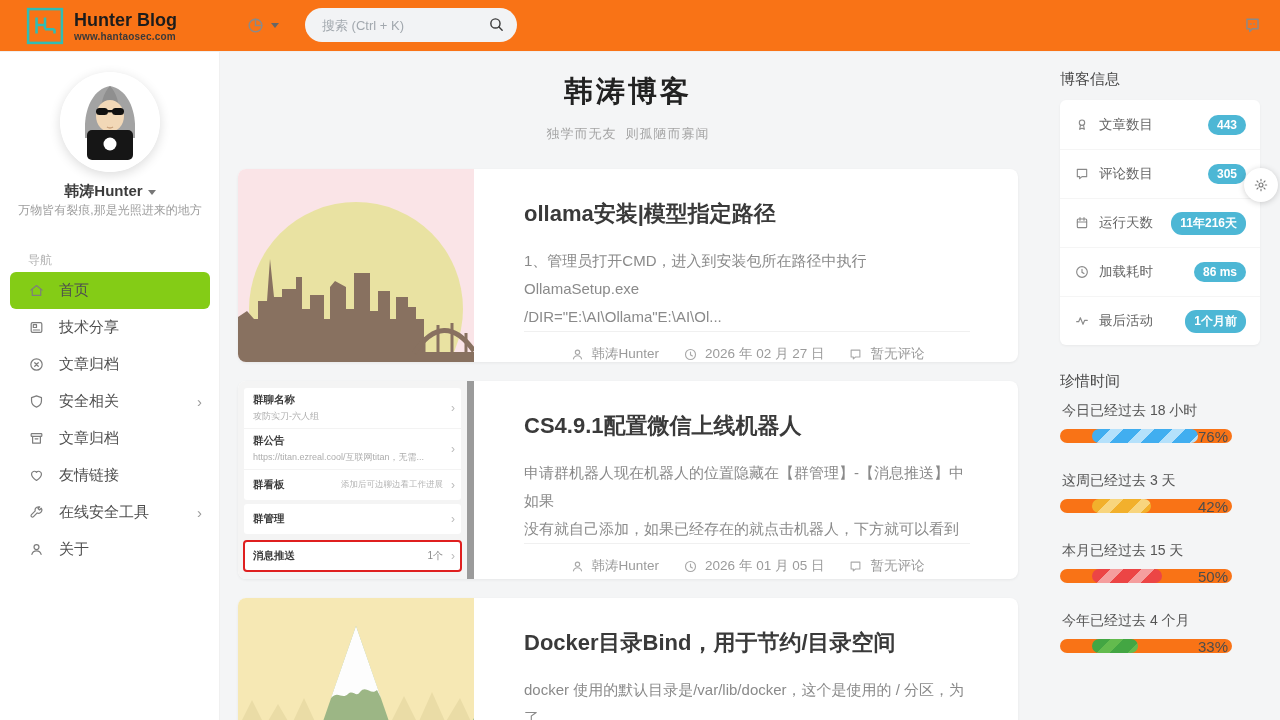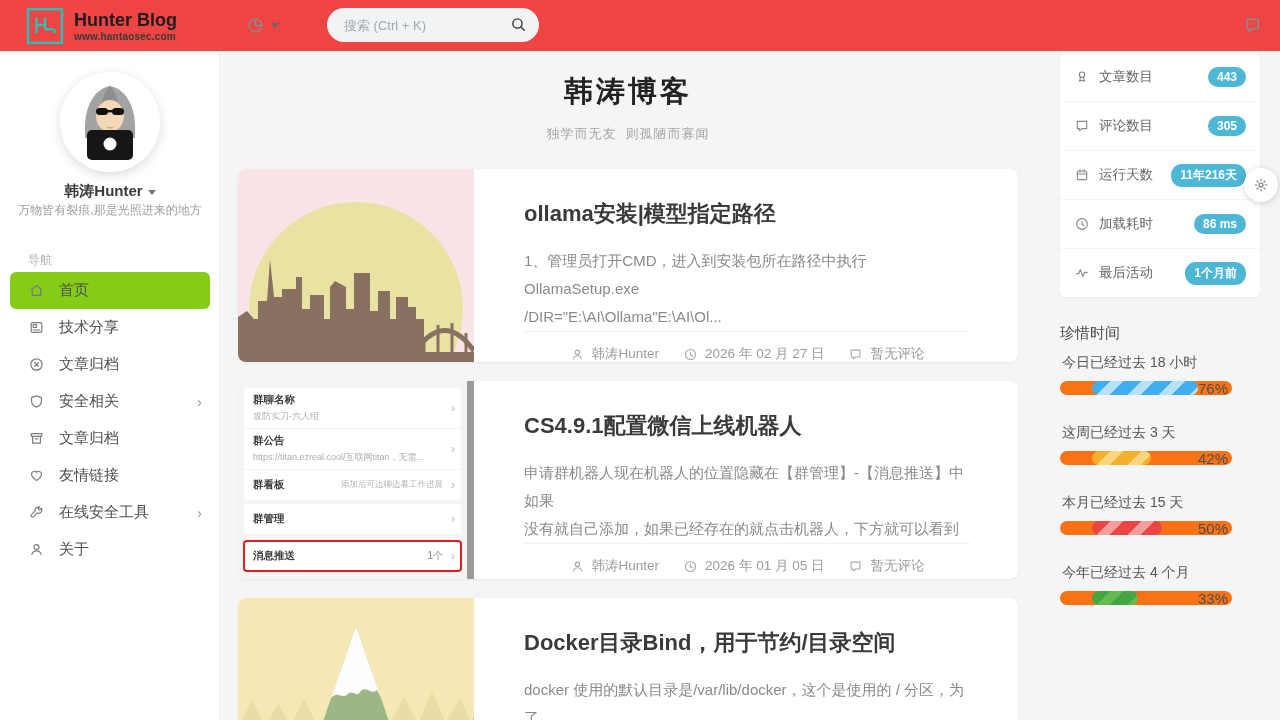--- a/index.html
+++ b/index.html
@@ -2,32 +2,32 @@
 <html style="--badge: #4db7d5;"><head>
 <meta charset="utf-8">
 <style>
   * { margin:0; padding:0; box-sizing:border-box; }
   html,body { width:1280px; height:720px; overflow:hidden;
     font-family:"Liberation Sans","DejaVu Sans",sans-serif; background:#f4f5f6; color:#333; }
   svg { display:block; }
   .icon { flex-shrink:0; color:#8a8a8a; }
 
   
-  .topbar { position:absolute; left:0; top:0; width:1280px; height:52px; background:#ef4444;
+  .topbar { position:absolute; left:0; top:0; width:1280px; height:52px; background:#f97316;
     border-bottom:1px solid #efefef; z-index:30; }
   .logo { position:absolute; left:26px; top:7px; display:flex; align-items:center; cursor:pointer; }
   .logo-box { width:38px; height:38px; }
   .logo-text { margin-left:10px; }
   .logo-title { font-size:18px; font-weight:700; color:#1c1c1c; line-height:21px; }
   .logo-sub { font-size:10px; font-weight:600; color:#3a3a3a; letter-spacing:.2px; }
   .pie-btn { position:absolute; left:246px; top:16px; display:flex; align-items:center; gap:6px;
     color:#666; cursor:pointer; }
   .caret { width:0; height:0; border-left:4.5px solid transparent; border-right:4.5px solid transparent;
     border-top:5px solid #666; }
-  .search-wrap { position:absolute; left:327px; top:8px; width:212px; height:34px;
+  .search-wrap { position:absolute; left:305px; top:8px; width:212px; height:34px;
     background:#f2f3f5; border-radius:17px; }
   .search-wrap input { width:100%; height:100%; background:transparent; border:none; outline:none;
     padding:0 40px 0 17px; font-size:13px; color:#555;
     font-family:"Liberation Sans","DejaVu Sans",sans-serif; }
   .search-wrap input::placeholder { color:#a2a8ae; }
   .search-glass { position:absolute; right:12px; top:8px; color:#3a3a3a; cursor:pointer; }
   .chat-btn { position:absolute; right:18px; top:16px; color:#8a8a8a; cursor:pointer; }
 
   
   .sidebar { position:absolute; left:0; top:52px; width:220px; height:668px; background:#fff;
@@ -351,20 +351,21 @@
       <div class="art-title">Docker目录Bind，用于节约/目录空间</div>
       <div class="art-excerpt">
         <div>docker 使用的默认目录是/var/lib/docker，这个是使用的 / 分区，为了</div>
 
       </div>
     </div>
   </div>
 </div>
 
 <div class="rside">
+  <div class="rside-heading">博客信息</div>
 
   <div class="info-card">
     <div class="stat-row">
       <svg class="icon" width="16" height="16" viewBox="0 0 24 24" fill="none" stroke="currentColor" stroke-width="1.7" stroke-linecap="round" stroke-linejoin="round">
           <circle cx="12" cy="8.5" r="4"></circle>
           <path d="M9.8 12 8.5 18.5l3.5-1.8 3.5 1.8L14.2 12"></path>
         </svg>
       <span class="stat-label">文章数目</span>
       <span class="stat-badge">443</span>
     </div>

